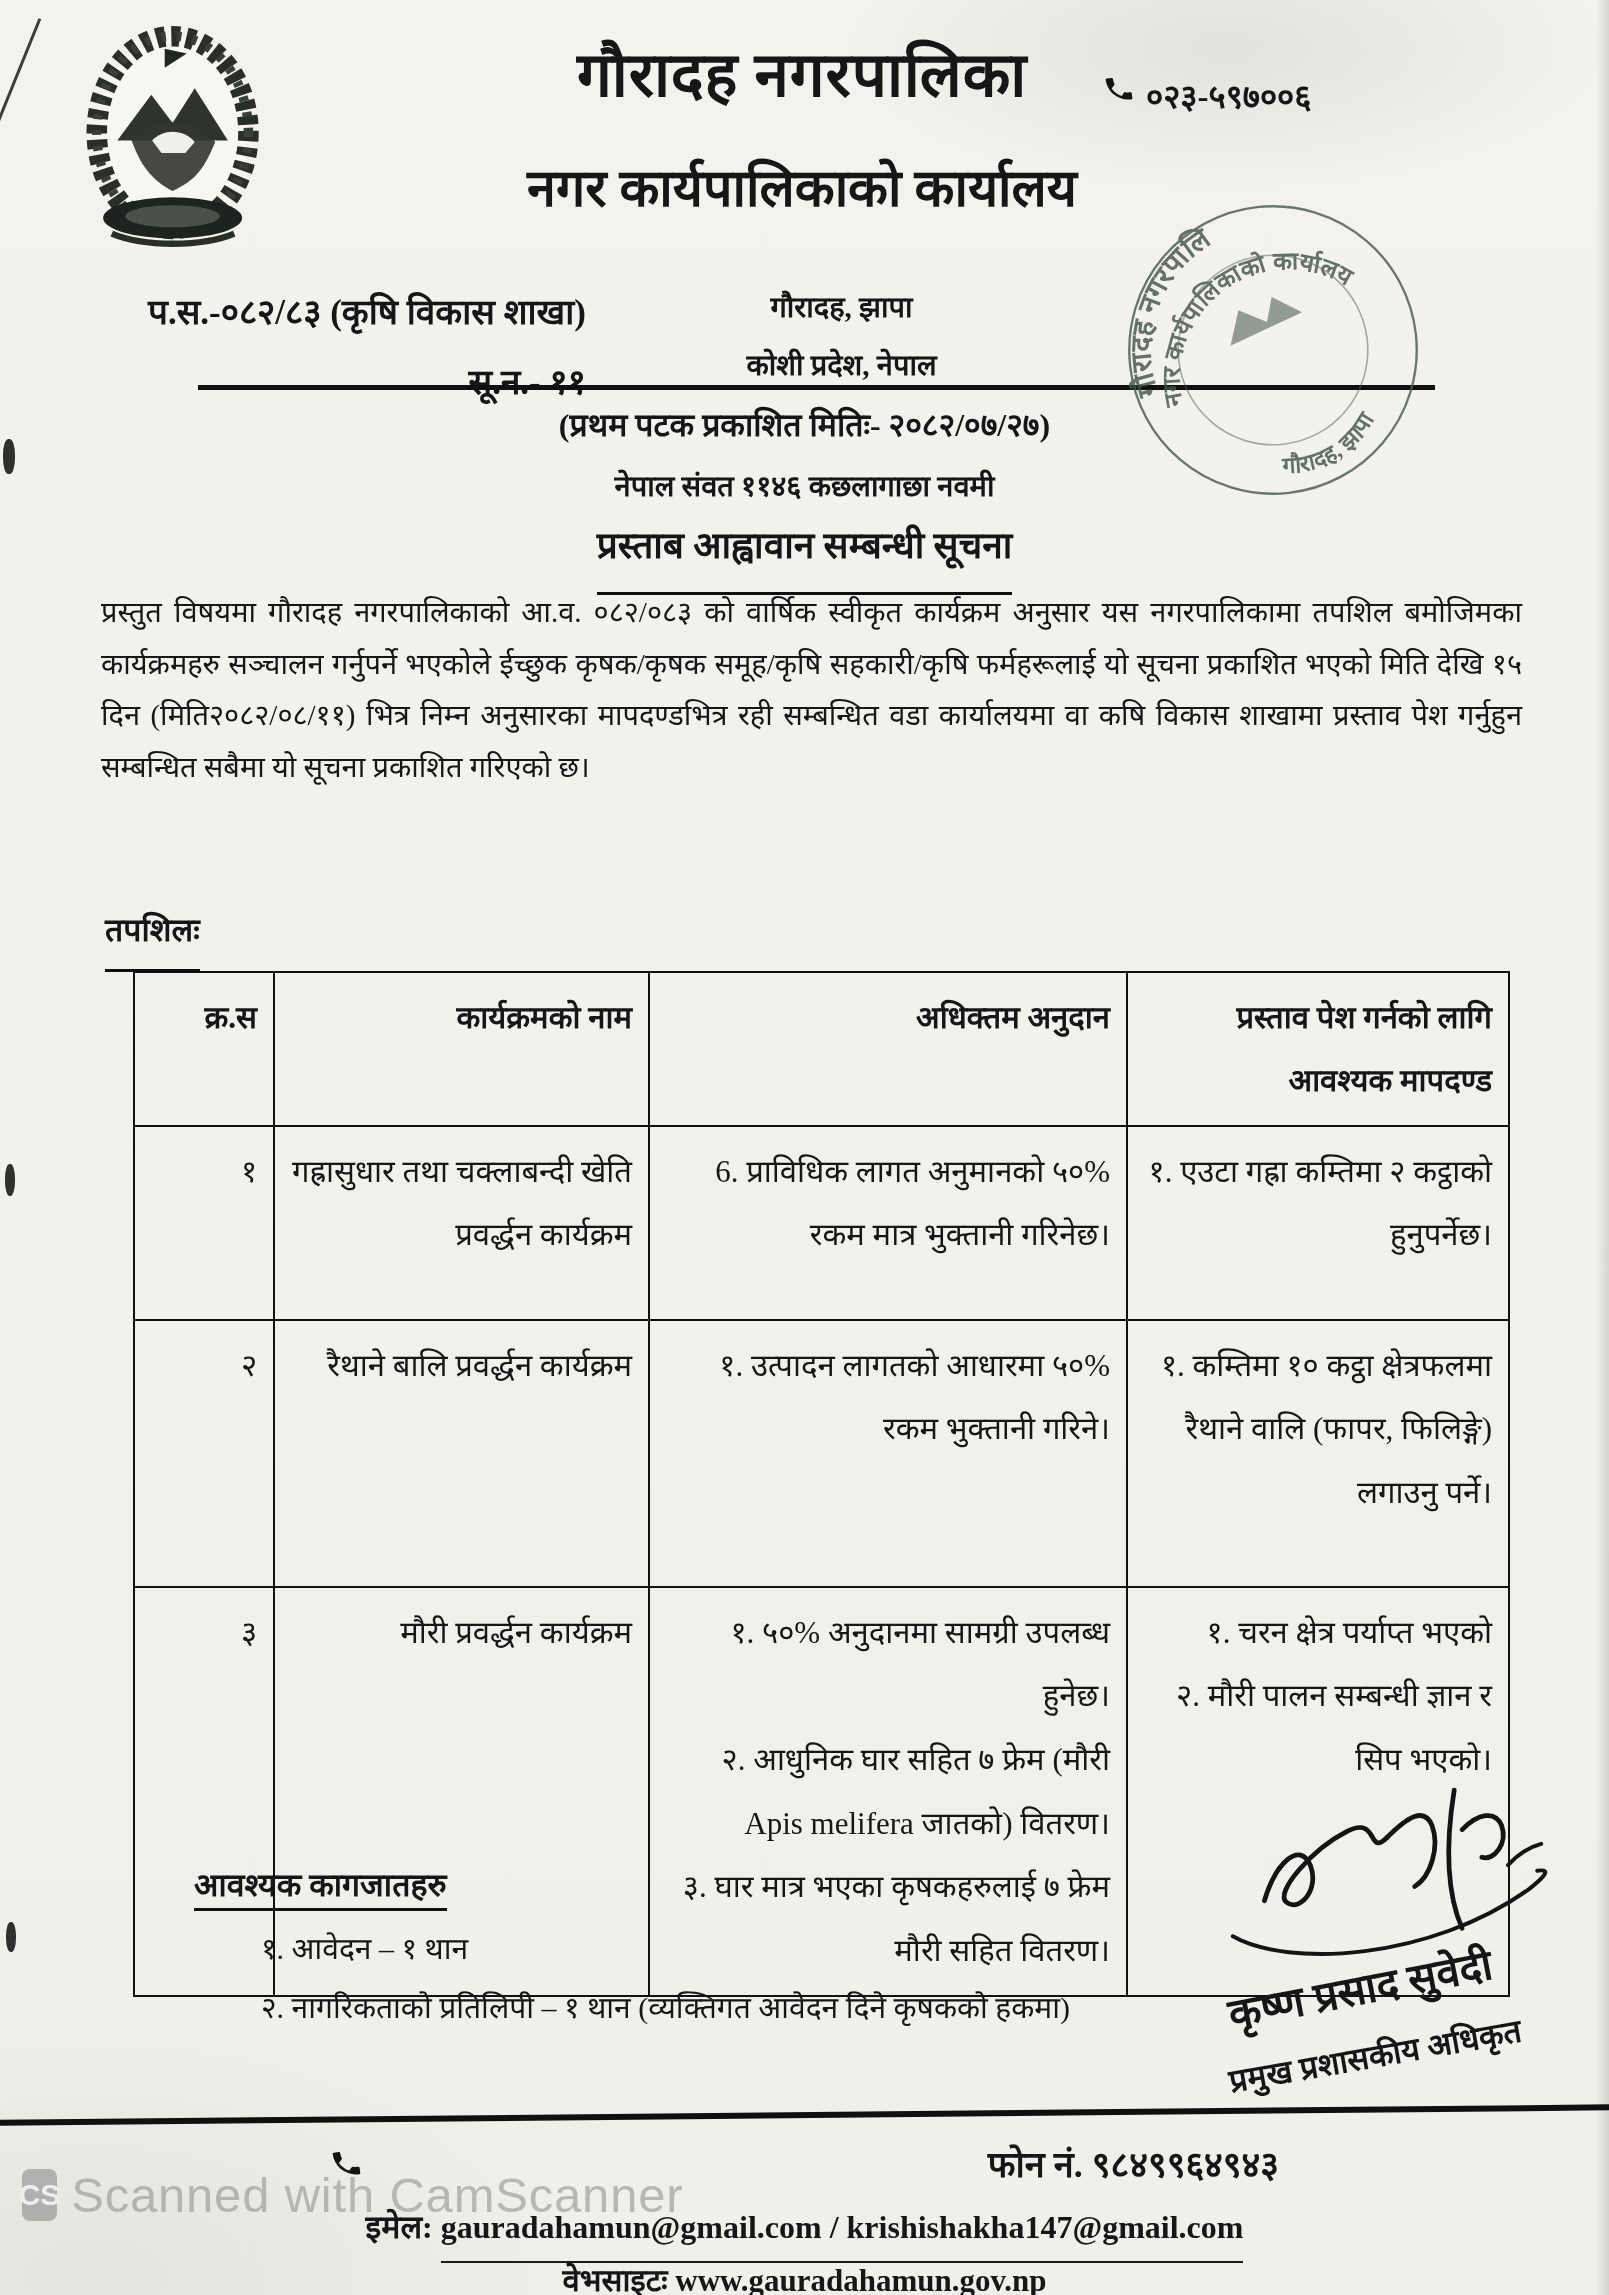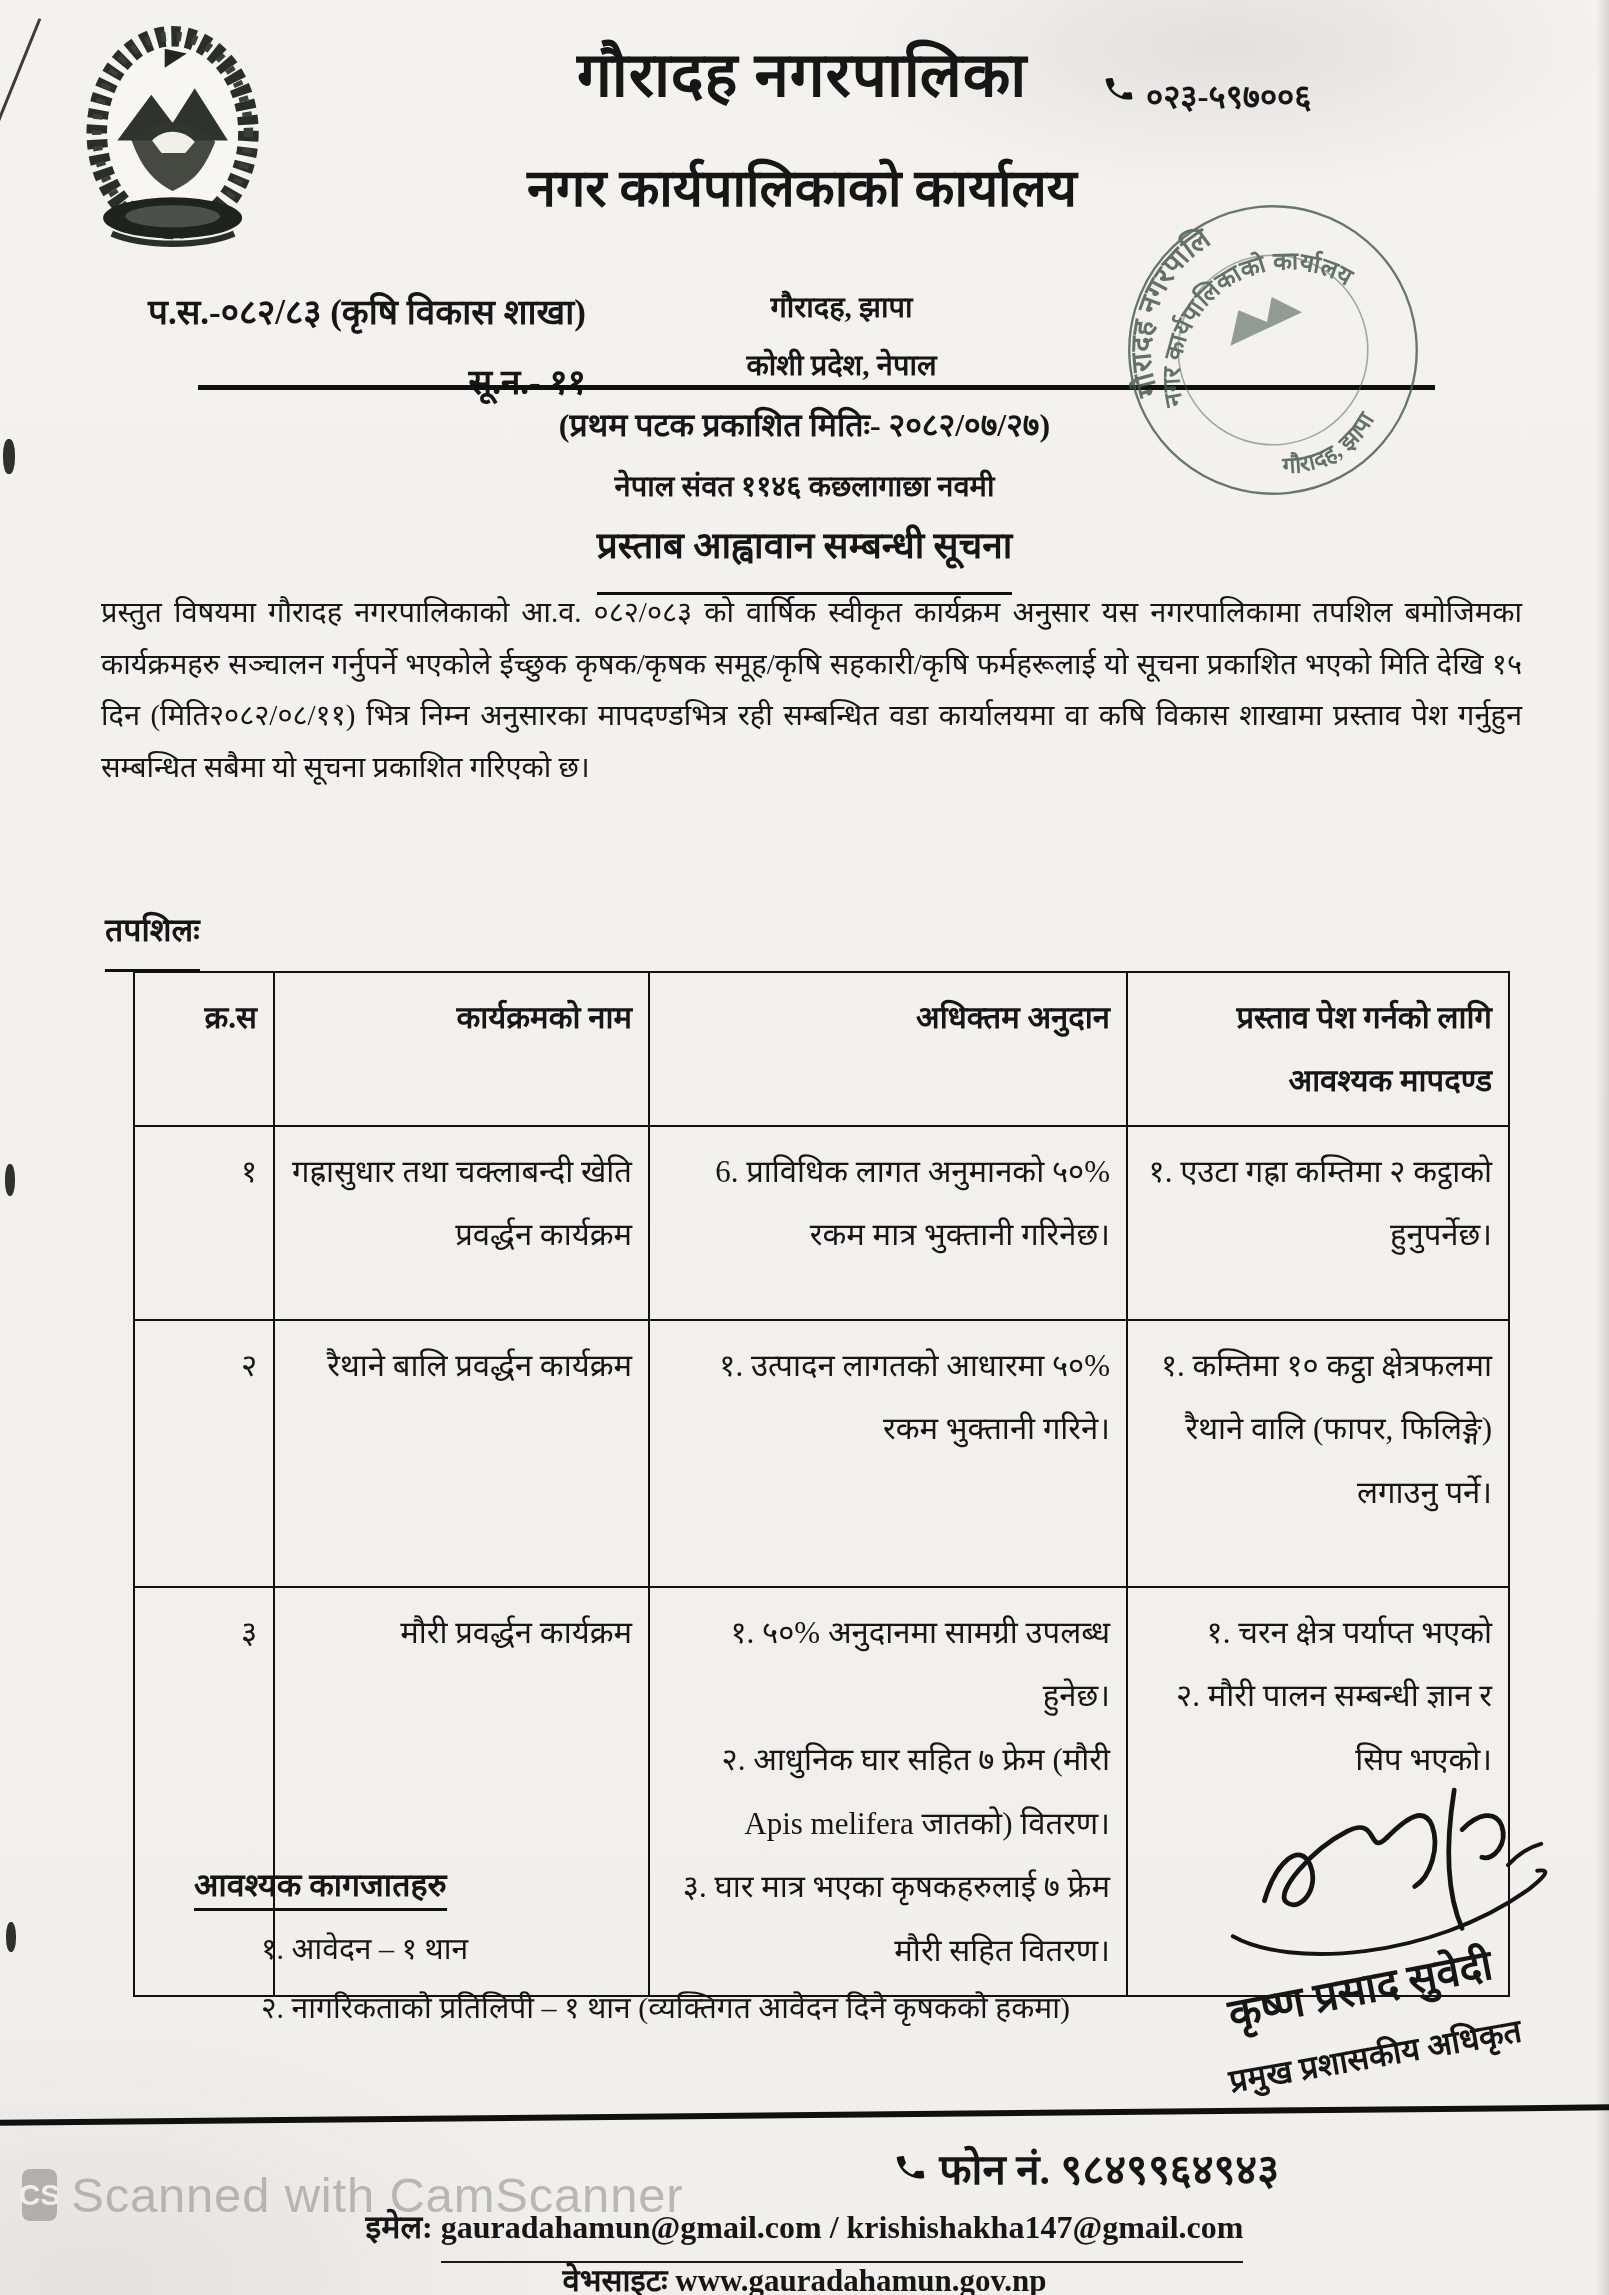--- a/index.html
+++ b/index.html
@@ -51,21 +51,21 @@
   .doc-item1 { left:261px; top:1927px; font-size:30px; }
   .doc-item2 { left:261px; top:1986px; font-size:30px; }
 
   
   .sig-svg   { left:1217px; top:1782px; }
   .sig-name  { left:1099px; top:1959px; width:522px; font-size:42px; font-weight:bold; text-align:center; transform:rotate(-11deg); }
   .sig-title { left:1122px; top:2033px; width:506px; font-size:32px; font-weight:bold; text-align:center; transform:rotate(-10deg); }
 
   
   .footer-rule { left:-16px; top:2112px; width:1652px; height:5.5px; background:#101010; transform:rotate(-0.55deg); }
-  .phone-bottom { left:330px; top:2139px; width:949px; font-size:42px; font-weight:bold; display:flex; justify-content:flex-end; align-items:center; gap:12.6px; }
+  .phone-bottom { left:330px; top:2139px; width:949px; font-size:36px; font-weight:bold; display:flex; justify-content:space-between; align-items:center; gap:12.6px; }
   .email-line { left:172px; top:2204px; width:1265px; text-align:center; font-size:32px; font-weight:bold; }
   .email-line .u { border-bottom:2.4px solid #1a1a1a; padding-bottom:16px; }
   .site-line  { left:251px; top:2258px; width:1107px; text-align:center; font-size:31px; font-weight:bold; }
   .site-line .u { border-bottom:2.4px solid #1a1a1a; padding-bottom:1.6px; }
 
   
   .watermark { left:22px; top:2167px; display:flex; align-items:center; gap:14.2px;
                font-family:"Liberation Sans","DejaVu Sans",sans-serif; }
   .cs-box { width:35px; height:52px; background:#8f8f8f; opacity:.62; border-radius:8px;
             color:#f3f3f3; font-size:30px; font-weight:bold; display:flex; align-items:center; justify-content:center; }

